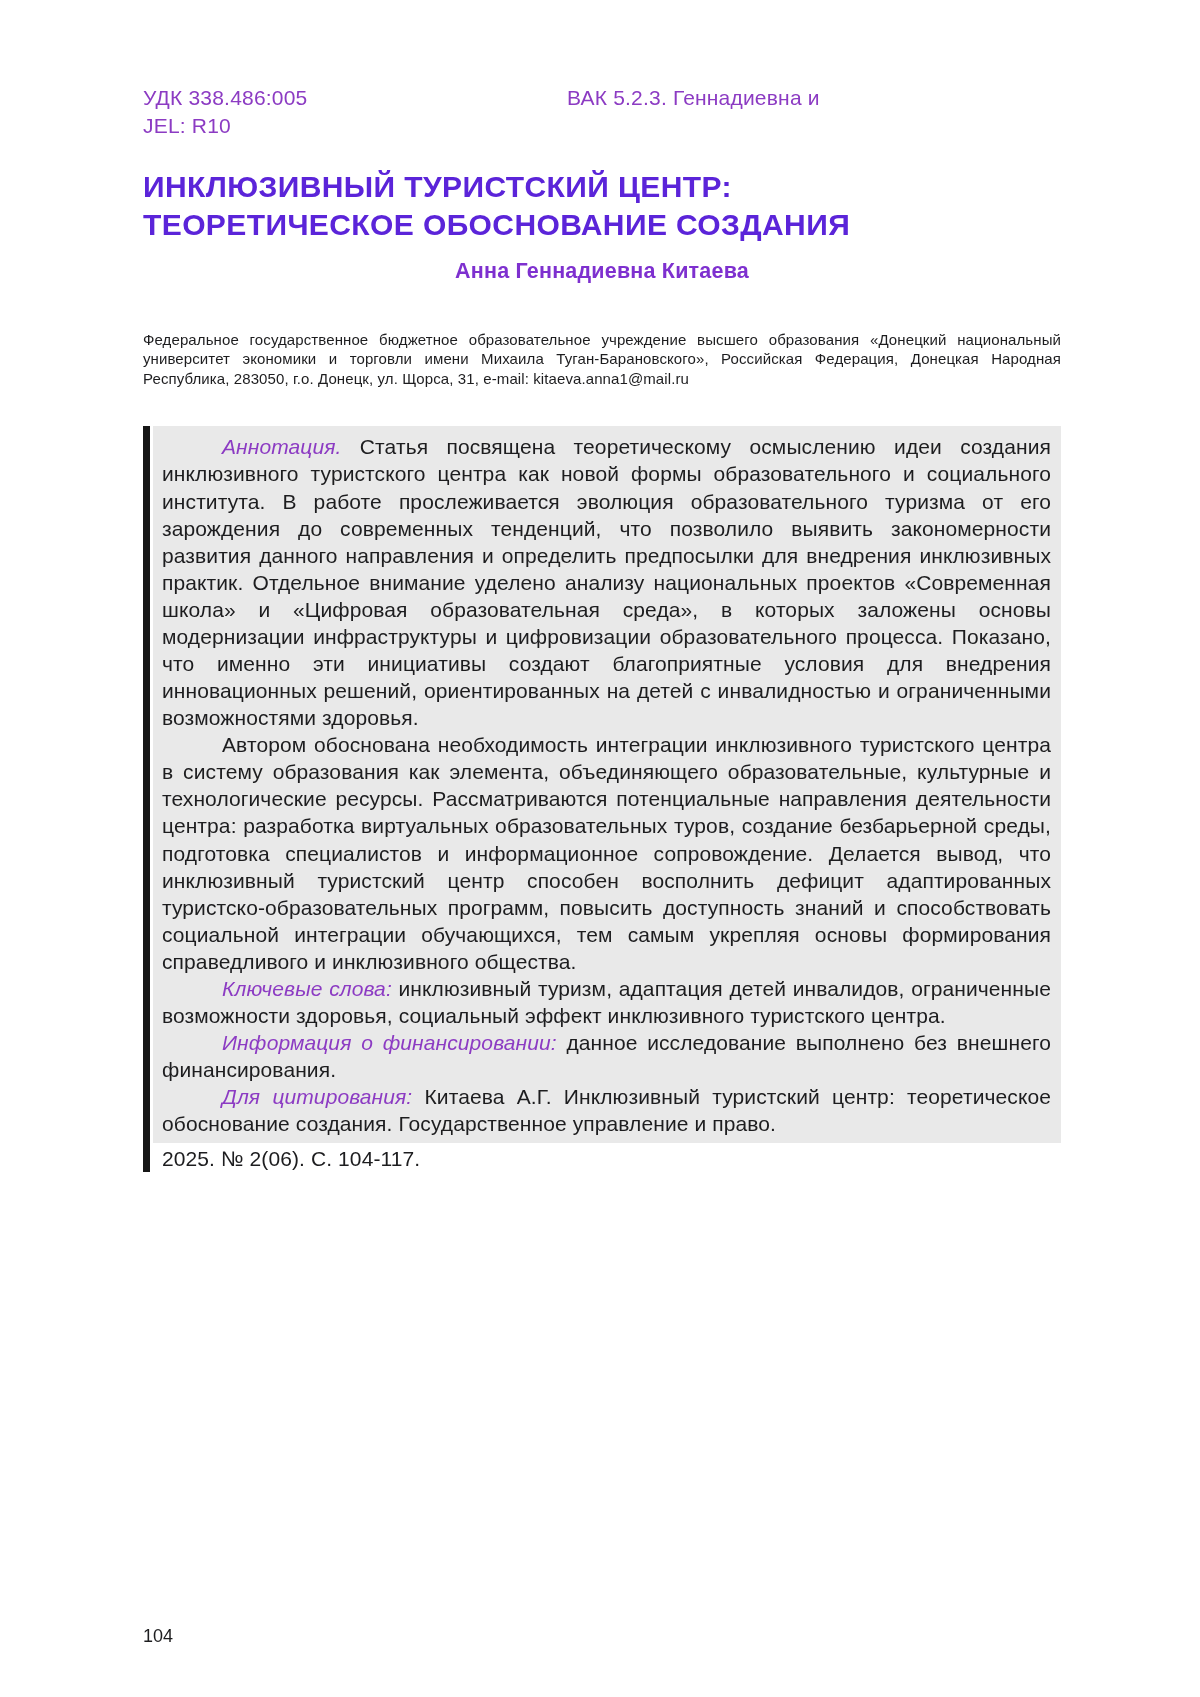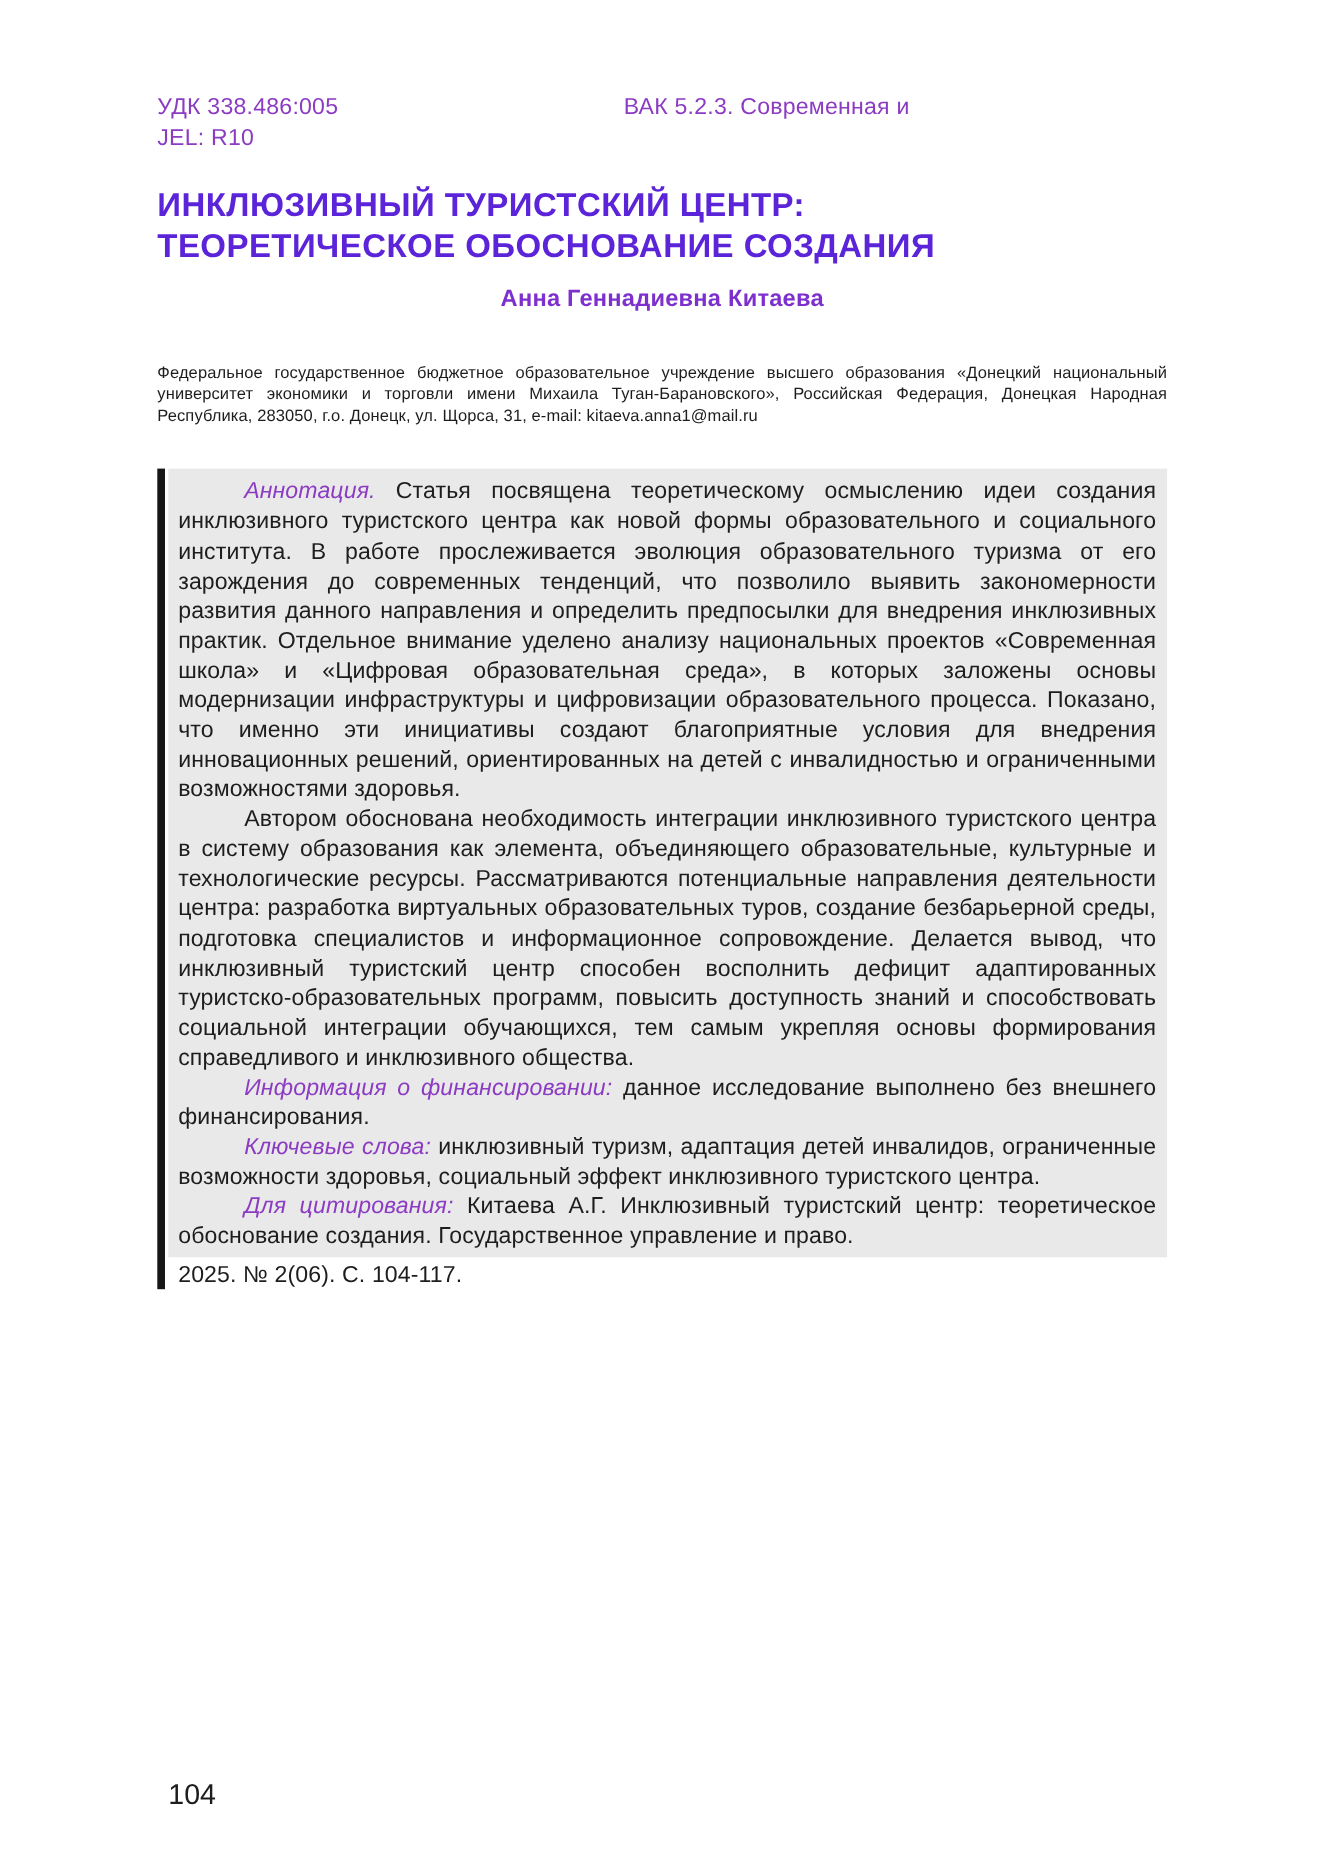--- a/index.html
+++ b/index.html
@@ -80,38 +80,38 @@
   }
   .citation-tail {
     padding: 2px 10px 0 9px;
     text-indent: 0 !important;
     text-align: left;
   }
 
   
   .page-number {
     position: absolute;
-    left: 80px;
+    left: 70px;
     bottom: 50px;
-    font-size: 26px;
+    font-size: 18px;
     color: var(--text, #1d1d1f);
   }
 </style>
 </head>
 <body>
 
 <div class="page">
 
   <div class="meta-row">
     <div class="meta-left">
       <div>УДК 338.486:005</div>
       <div>JEL: R10</div>
     </div>
     <div class="meta-right">
-      <div>ВАК 5.2.3. Современная и</div>
+      <div>ВАК 5.2.3. Геннадиевна и</div>
     </div>
   </div>
 
   <h1 class="title">
     <span>ИНКЛЮЗИВНЫЙ ТУРИСТСКИЙ ЦЕНТР:</span><br>
     <span>ТЕОРЕТИЧЕСКОЕ ОБОСНОВАНИЕ СОЗДАНИЯ</span>
   </h1>
 
   <div class="author">Анна Геннадиевна Китаева</div>
 
@@ -121,27 +121,27 @@
     <div class="abstract-gray">
 
       <p>
         <span class="lead">Аннотация.</span>
         <span>Статья посвящена теоретическому осмыслению идеи создания инклюзивного туристского центра как новой формы образовательного и социального института. В работе прослеживается эволюция образовательного туризма от его зарождения до современных тенденций, что позволило выявить закономерности развития данного направления и определить предпосылки для внедрения инклюзивных практик. Отдельное внимание уделено анализу национальных проектов «Современная школа» и «Цифровая образовательная среда», в которых заложены основы модернизации инфраструктуры и цифровизации образовательного процесса. Показано, что именно эти инициативы создают благоприятные условия для внедрения инновационных решений, ориентированных на детей с инвалидностью и ограниченными возможностями здоровья.</span>
       </p>
 
       <p>Автором обоснована необходимость интеграции инклюзивного туристского центра в систему образования как элемента, объединяющего образовательные, культурные и технологические ресурсы. Рассматриваются потенциальные направления деятельности центра: разработка виртуальных образовательных туров, создание безбарьерной среды, подготовка специалистов и информационное сопровождение. Делается вывод, что инклюзивный туристский центр способен восполнить дефицит адаптированных туристско-образовательных программ, повысить доступность знаний и способствовать социальной интеграции обучающихся, тем самым укрепляя основы формирования справедливого и инклюзивного общества.</p>
 
       <p>
-        <span class="lead">Информация о финансировании:</span>
-        <span>данное исследование выполнено без внешнего финансирования.</span>
+        <span class="lead">Ключевые слова:</span>
+        <span>инклюзивный туризм, адаптация детей инвалидов, ограниченные возможности здоровья, социальный эффект инклюзивного туристского центра.</span>
       </p>
 
       <p>
-        <span class="lead">Ключевые слова:</span>
-        <span>инклюзивный туризм, адаптация детей инвалидов, ограниченные возможности здоровья, социальный эффект инклюзивного туристского центра.</span>
+        <span class="lead">Информация о финансировании:</span>
+        <span>данное исследование выполнено без внешнего финансирования.</span>
       </p>
 
       <p>
         <span class="lead">Для цитирования:</span>
         <span>Китаева А.Г. Инклюзивный туристский центр: теоретическое обоснование создания. Государственное управление и право.</span>
       </p>
 
     </div>
     <p class="citation-tail">2025. № 2(06). С. 104-117.</p>
   </div>

